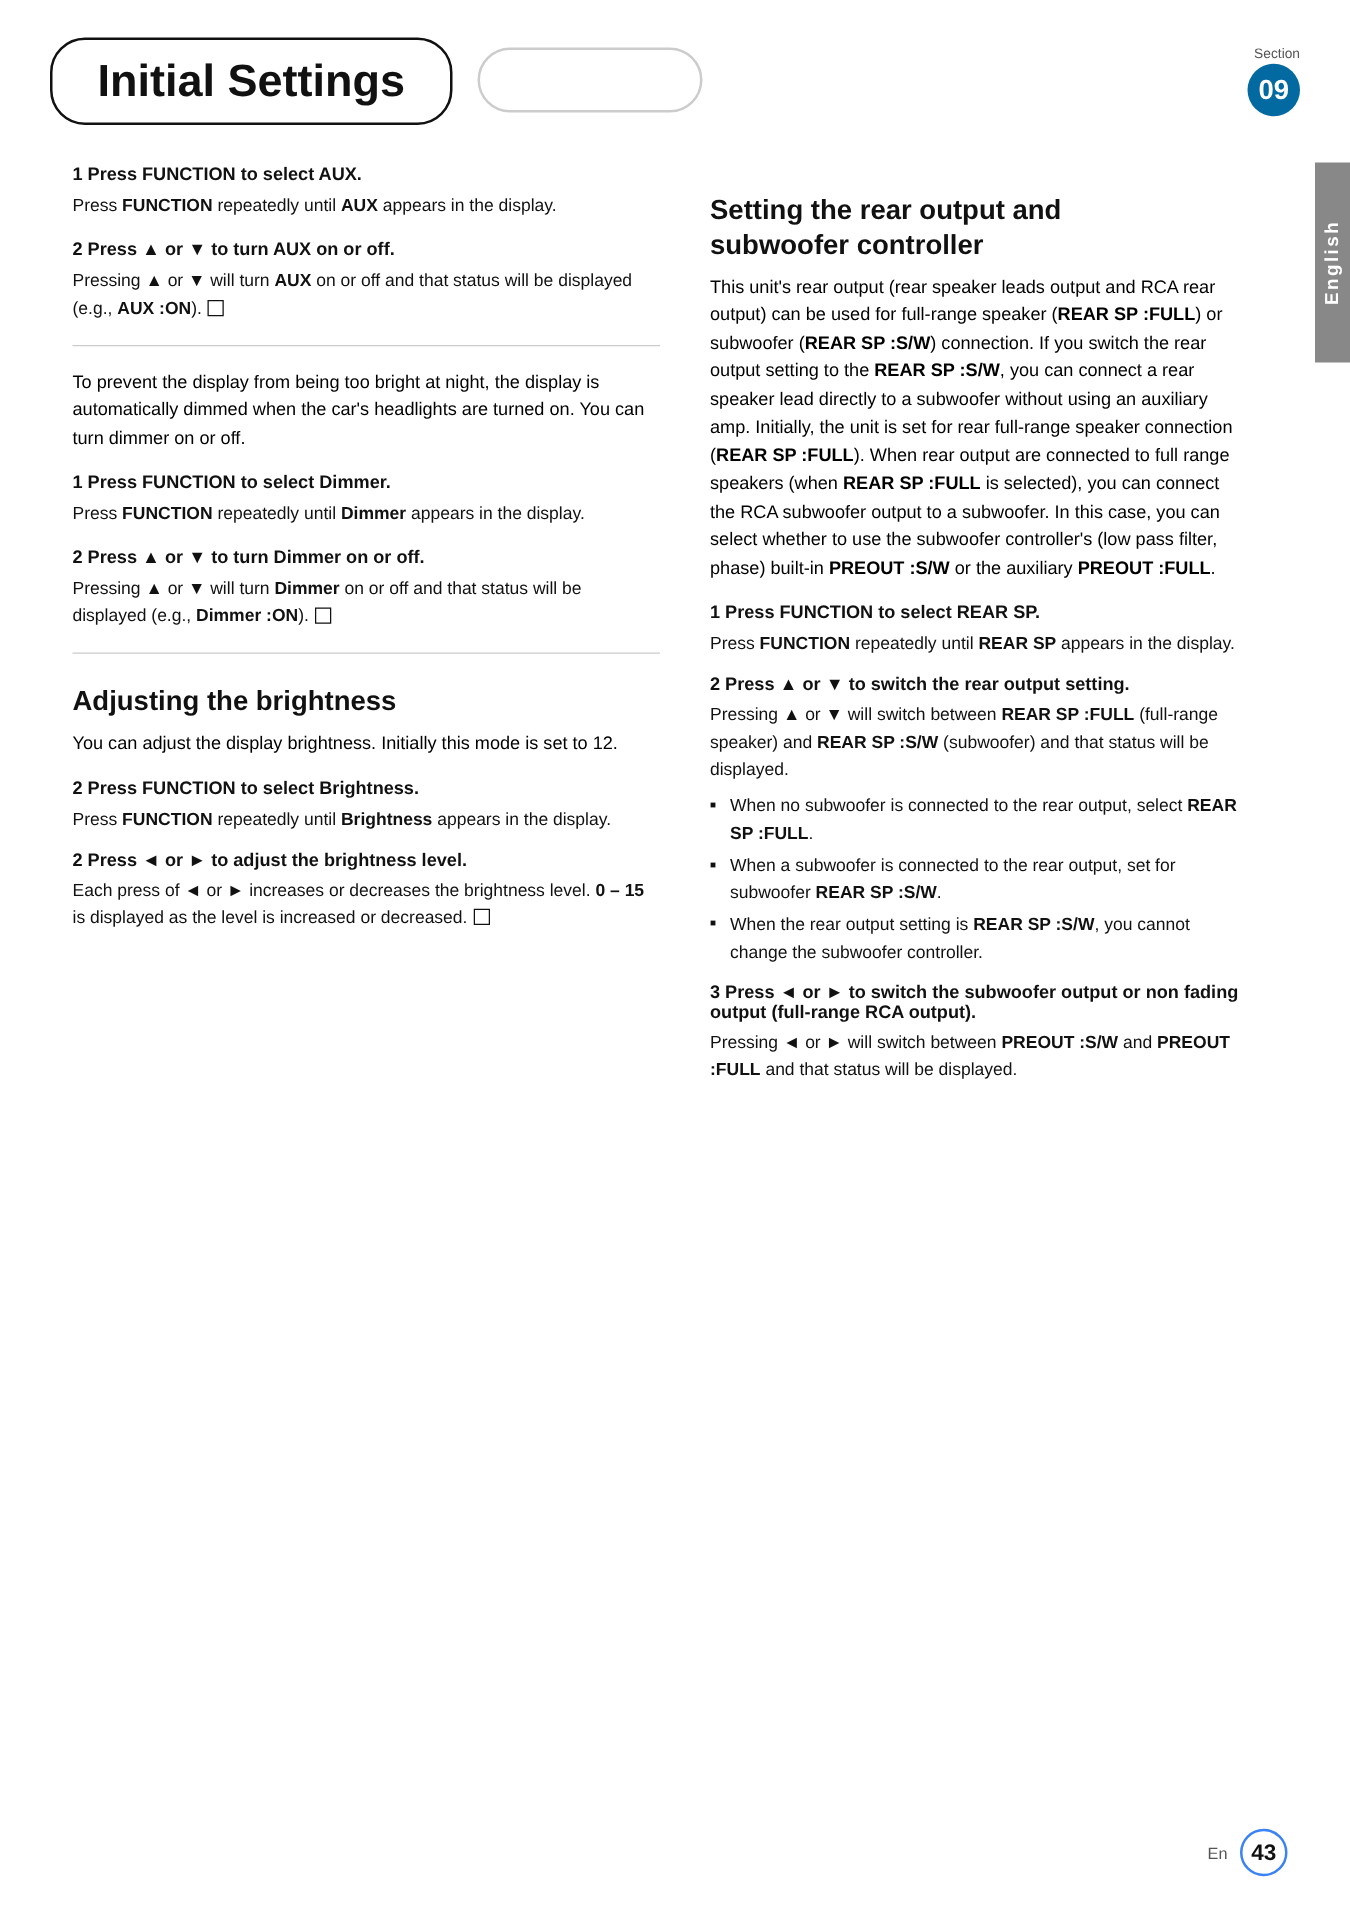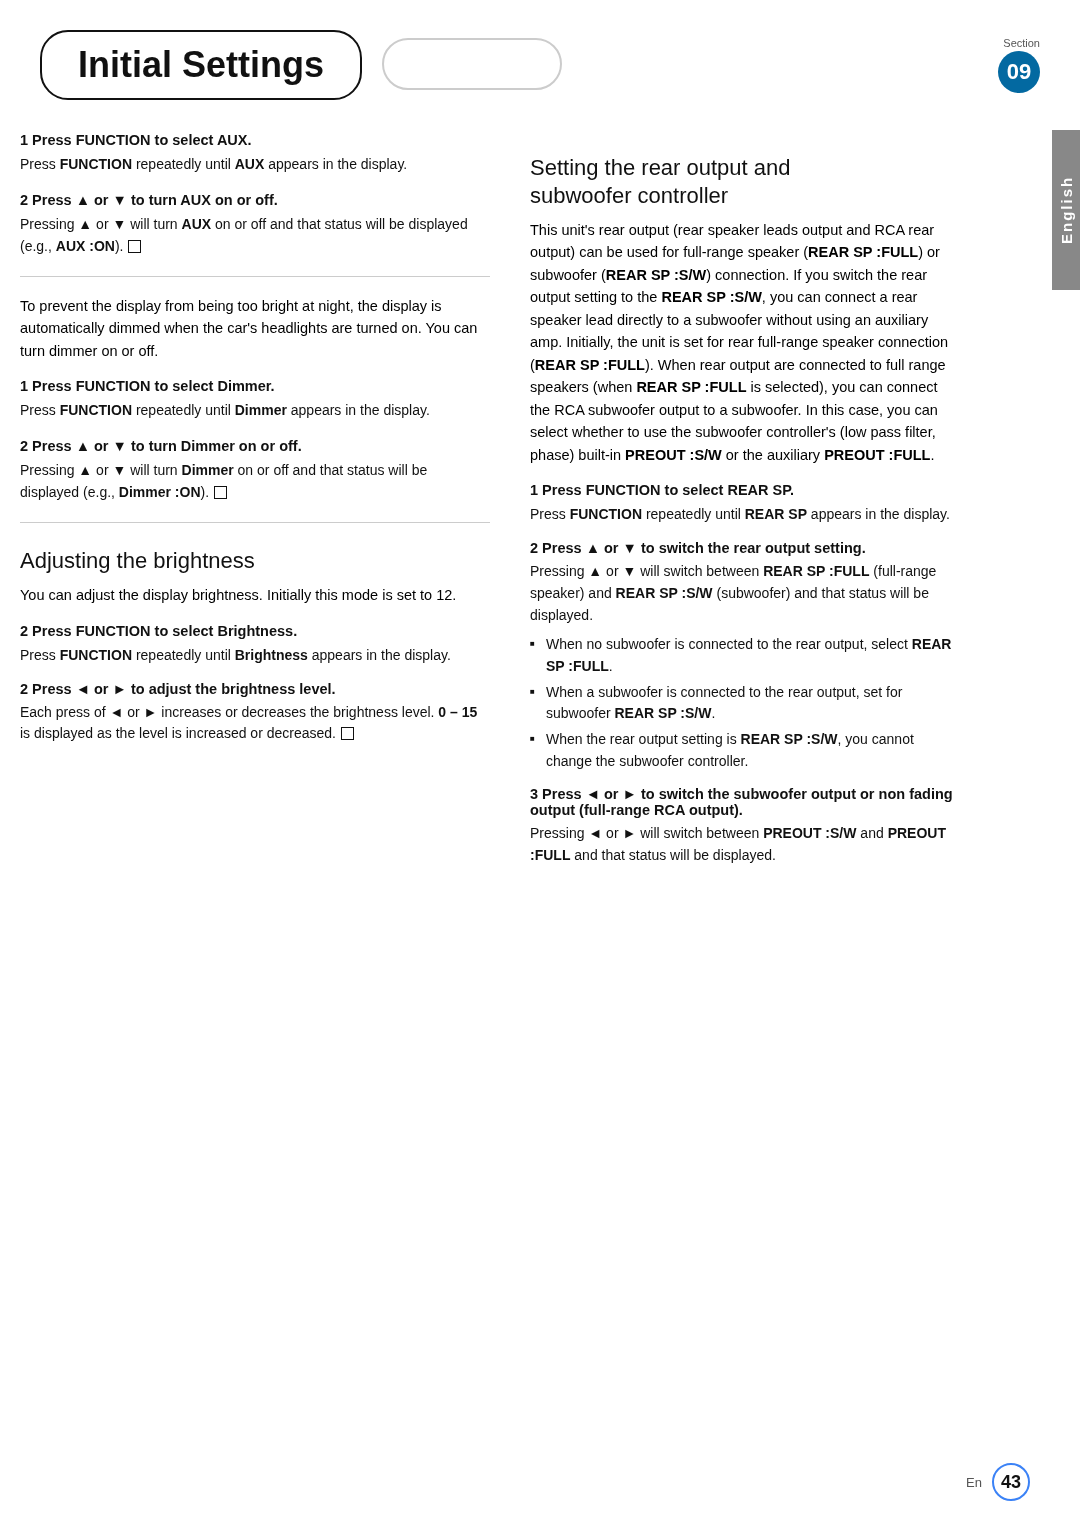--- a/index.html
+++ b/index.html
@@ -98,40 +98,40 @@
       width: 28px;
       height: 160px;
       display: flex;
       align-items: center;
       justify-content: center;
     }
 
     
     .content {
       display: flex;
-      padding: 20px 40px 30px 20px;
+      padding: 20px 40px 30px 58px;
       gap: 40px;
       margin-top: 10px;
     }
 
     .left-col {
       flex: 1;
       max-width: 470px;
     }
 
     .right-col {
       flex: 1;
       max-width: 470px;
       padding-right: 40px;
     }
 
     
     .section-heading {
       font-size: 22px;
-      font-weight: normal;
+      font-weight: bold;
       margin: 24px 0 10px 0;
       line-height: 1.25;
     }
 
     .section-intro {
       font-size: 14.5px;
       line-height: 1.55;
       margin-bottom: 14px;
       color: #000000;
     }

